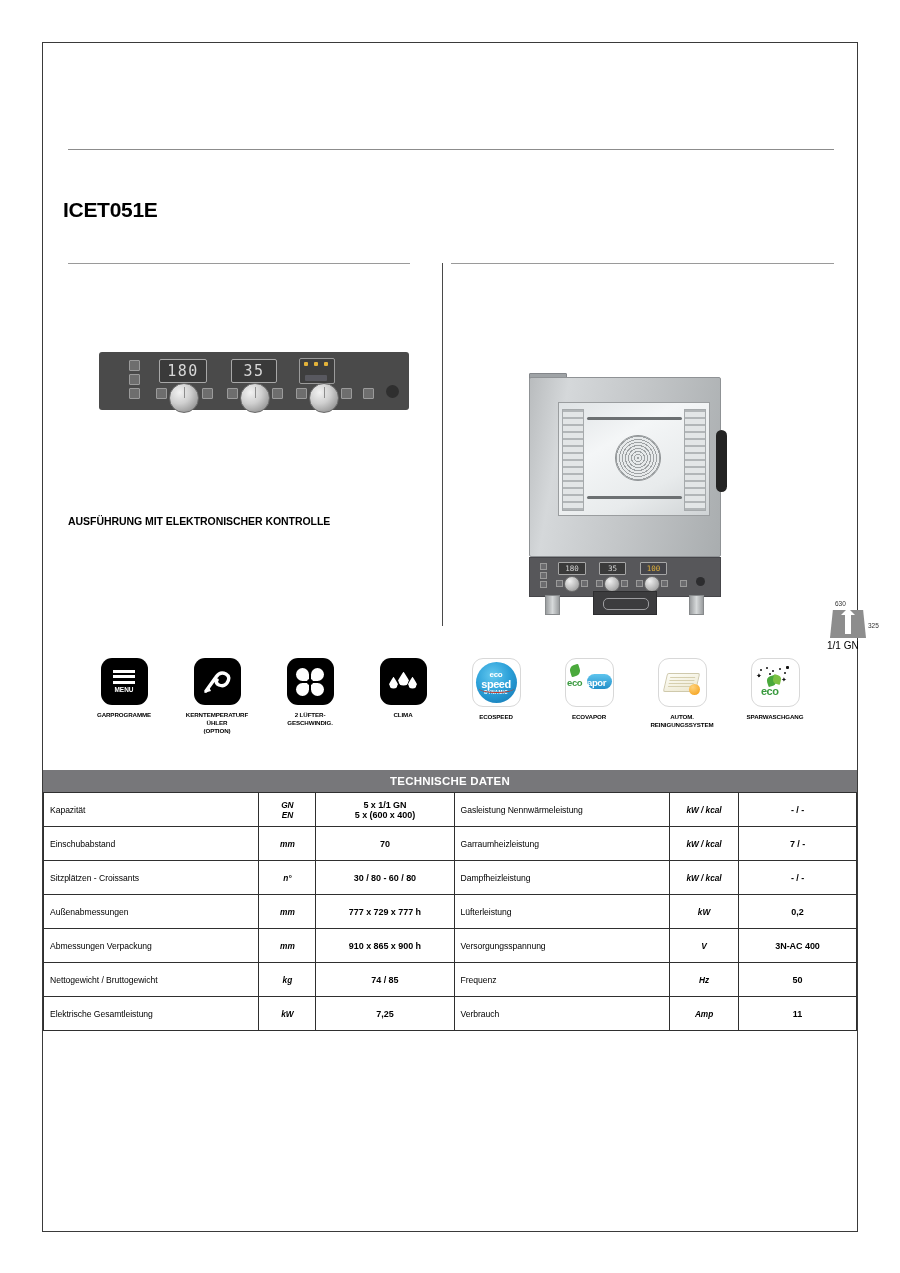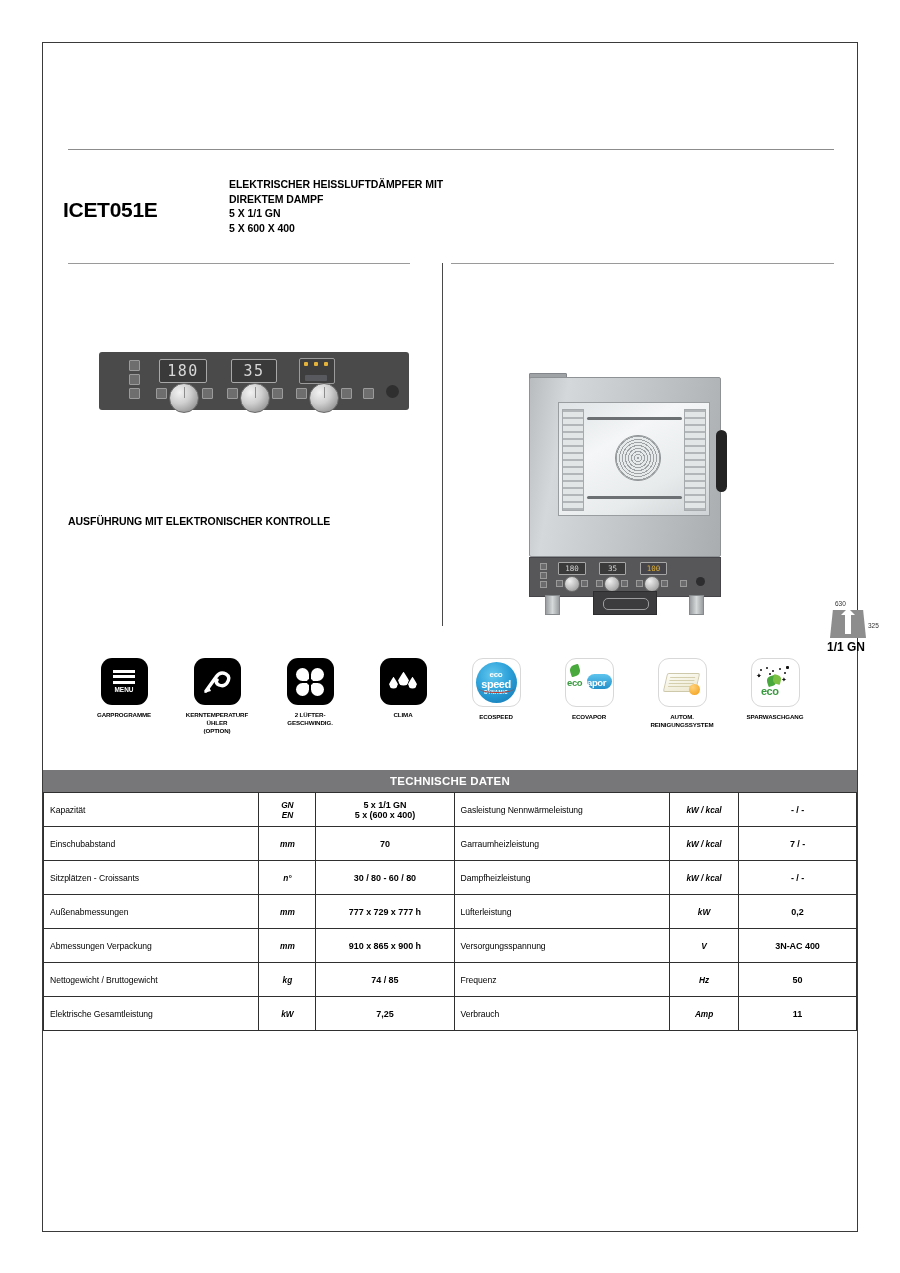--- a/index.html
+++ b/index.html
@@ -63,21 +63,21 @@
   .ov-drip span{position:absolute;left:9px;top:6px;width:44px;height:10px;border:1px solid #9d9da0;border-radius:5px;}
 
   
   .gn{position:absolute;left:779px;top:557px;width:72px;height:56px;}
   .gn-w{position:absolute;left:13px;top:0;font-size:6.5px;color:#333;}
   .gn-h{position:absolute;left:46px;top:22px;font-size:6.5px;color:#333;}
   .gn-shape{position:absolute;left:8px;top:10px;width:36px;height:28px;background:#8d8d8d;
             clip-path:polygon(8% 0,92% 0,100% 100%,0 100%);}
   .gn-arrow{position:absolute;left:23px;top:14px;width:6px;height:20px;background:#fff;}
   .gn-arrow::before{content:"";position:absolute;left:-4px;top:-6px;border-left:7px solid transparent;border-right:7px solid transparent;border-bottom:7px solid #fff;}
-  .gn-lbl{position:absolute;left:5px;top:40px;font-size:12px;font-weight:bold;}
+  .gn-lbl{position:absolute;left:5px;top:40px;font-size:10px;font-weight:normal;}
 
   
   .feat{position:absolute;left:25px;top:615px;width:766px;height:86px;}
   .fi{position:absolute;width:92px;text-align:center;}
   .fi .box{width:47px;height:47px;margin:0 auto;border-radius:11px;display:flex;align-items:center;justify-content:center;position:relative;overflow:hidden;}
   .fi .box.dark{background:#000;}
   .fi .box.light{background:#fff;border:1px solid #d8d8d8;}
   .fi .cap{margin-top:6px;font-size:6.2px;font-weight:bold;line-height:8.2px;letter-spacing:-0.1px;}
 
   .ic-menu{color:#fff;font-size:6.5px;font-weight:bold;text-align:center;line-height:1;}
@@ -134,26 +134,20 @@
 </style>
 </head>
 <body>
 
 <div class="page">
 
   <div class="hdr-rule"></div>
 
   <div class="model">ICET051E</div>
 
-  <div class="desc">
-    <div>ELEKTRISCHER HEISSLUFTDÄMPFER MIT</div>
-    <div>DIREKTEM DAMPF</div>
-    <div>5 X 1/1 GN</div>
-    <div>5 X 600 X 400</div>
-  </div>
 
 
   <div class="rule-left"></div>
   <div class="rule-right"></div>
   <div class="vdiv"></div>
 
   <div class="panel">
     <div class="pbtn" style="left:30px;top:8px;"></div>
     <div class="pbtn" style="left:30px;top:22px;"></div>
     <div class="pbtn" style="left:30px;top:36px;"></div>

